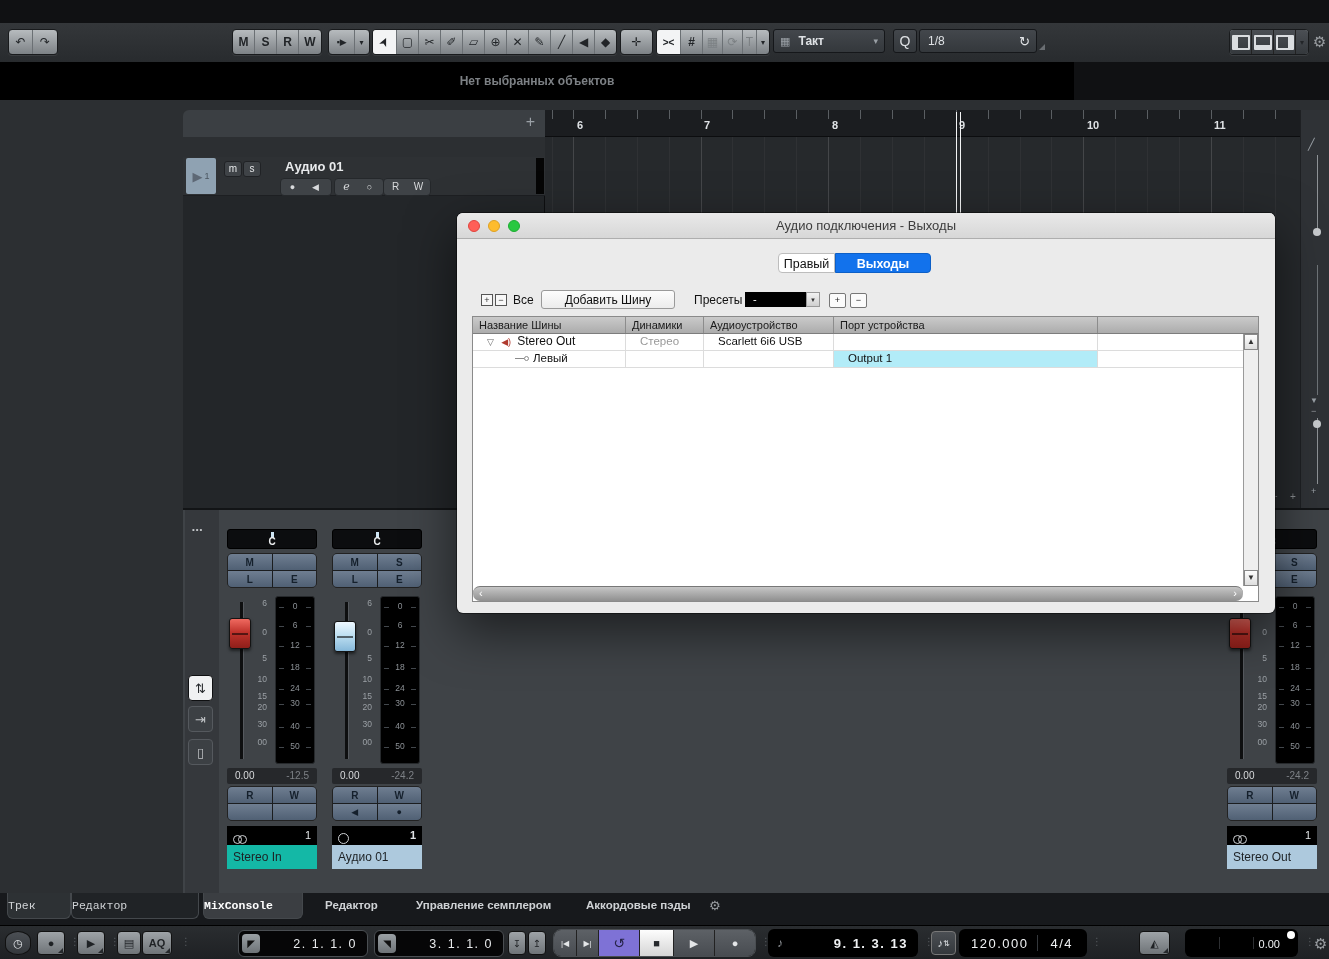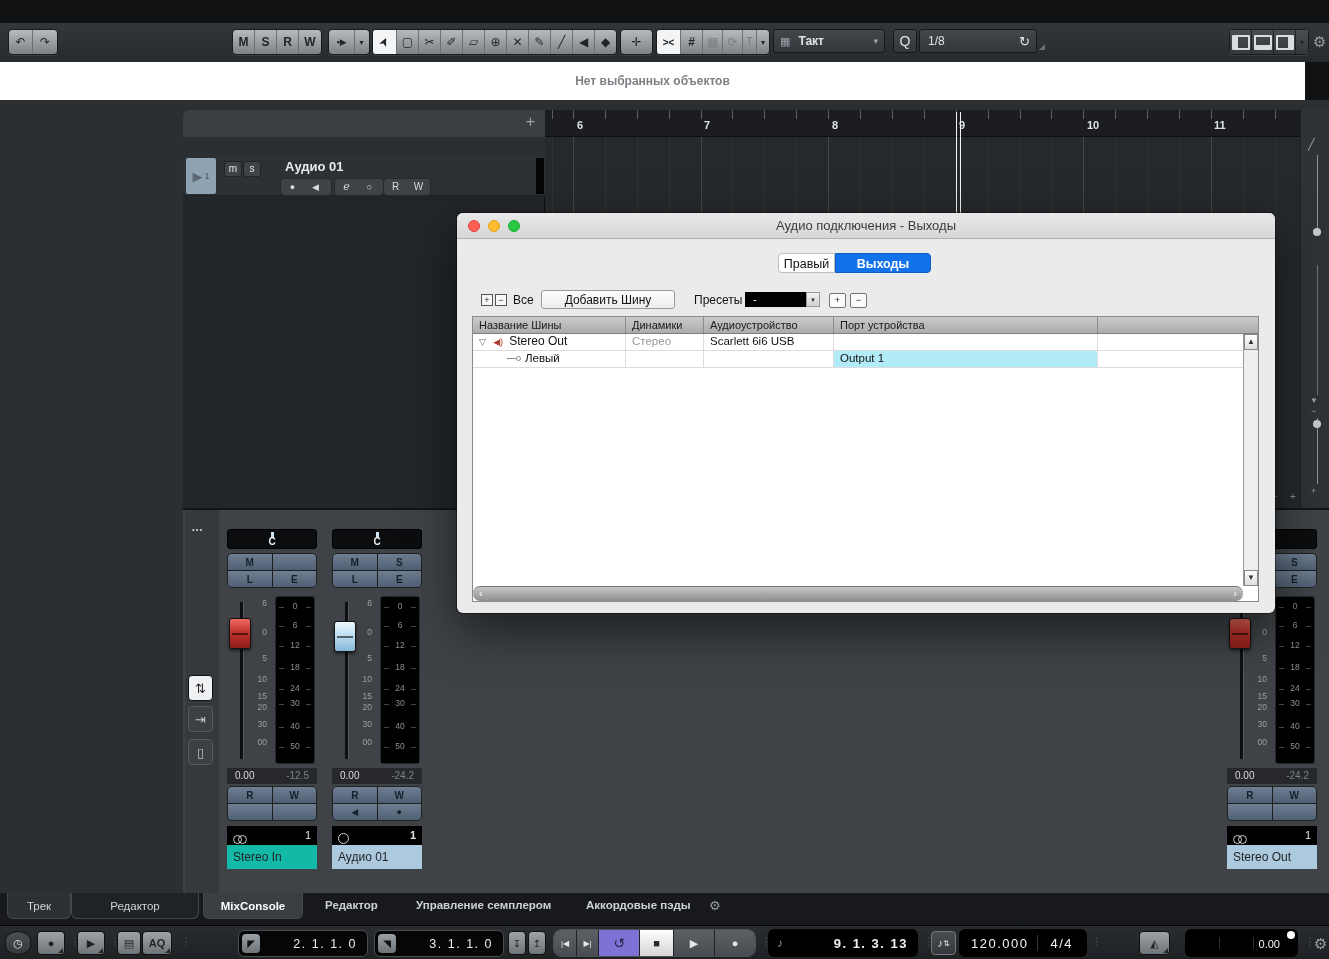--- a/index.html
+++ b/index.html
@@ -17,21 +17,21 @@
   .cell{height:24px;display:flex;align-items:center;justify-content:center;color:#222528;font-size:12px;border-right:1px solid #6b7074;box-sizing:border-box;}
   .cell:last-child{border-right:none;}
   .cell.sel{background:#f3f4f5;}
   .cell.dim{color:#7c8184;}
   .cell b{font-weight:bold;}
   .darksel{position:absolute;top:6px;height:24px;background:linear-gradient(#43474c,#34383c);border:1px solid #15171a;border-radius:3px;display:flex;align-items:center;color:#dfe2e5;box-sizing:border-box;}
   .gear{color:#9a9ea2;font-size:15px;}
   .wl-box{width:14px;height:11px;border:2px solid #dadde0;position:relative;border-radius:1px;}
   .wl-box i{position:absolute;background:#dadde0;}
   
-  .infoline{position:absolute;left:0;top:62px;width:1305px;height:38px;background:#ffffff;border-bottom:1px solid #0c0d0f;}
+  .infoline{position:absolute;left:0;top:62px;width:1059px;height:38px;background:#000000;border-bottom:1px solid #0c0d0f;padding-left:15px;}
   .infoline span{position:absolute;left:0;top:12px;width:100%;text-align:center;font-size:12px;font-weight:bold;color:#7d8185;}
   
   .main{position:absolute;left:0;top:100px;width:1329px;height:793px;background:#2c2f32;}
   .inspector{position:absolute;left:0;top:0;width:183px;height:793px;background:#282b2e;border-right:1px solid #17191b;box-sizing:border-box;}
   .insp-tab{position:absolute;left:6px;top:4px;width:168px;height:29px;border:1px solid #4b4f54;border-radius:6px;background:#2f3337;color:#e8eaec;font-size:12.5px;font-weight:bold;line-height:29px;padding-left:14px;box-sizing:border-box;}
   .tl-head{position:absolute;left:183px;top:10px;width:362px;height:27px;background:#3b3f43;border-radius:6px 0 0 0;}
   .tl-plus{position:absolute;right:10px;top:3px;color:#9aa0a6;font-size:16px;}
   .trow{position:absolute;left:183px;width:362px;box-sizing:border-box;border-bottom:1px solid #1d1f22;}
   .tcell{position:absolute;left:3px;top:1px;bottom:1px;width:30px;border-radius:2px;display:flex;align-items:center;justify-content:center;}
   .meterstrip{position:absolute;right:1px;top:1px;bottom:1px;width:8px;background:#050505;}
@@ -77,21 +77,21 @@
   .valrow{position:absolute;left:2px;top:258px;width:90px;height:16px;background:#26282b;border-radius:2px;}
   .valrow .g{position:absolute;left:8px;top:2px;color:#d8dadc;font-size:10px;}
   .valrow .p{position:absolute;right:8px;top:2px;color:#7d8186;font-size:10px;}
   .typerow{position:absolute;left:2px;top:316px;width:90px;height:19px;background:#000;}
   .cir{display:inline-block;width:9px;height:9px;border:1.5px solid #cfd2d5;border-radius:50%;box-sizing:border-box;}
   .cir+.cir{margin-left:-4px;}
   .typerow .num{position:absolute;right:6px;top:3px;color:#e0e3e6;font-size:11px;}
   .namerow{position:absolute;left:2px;top:335px;width:90px;height:24px;color:#1d2124;font-size:12px;line-height:24px;padding-left:6px;box-sizing:border-box;}
   
   .tabsbar{position:absolute;left:0;top:893px;width:1329px;height:32px;background:#17191c;}
-  .btab{position:absolute;top:0;height:26px;border:1px solid #44484c;border-top:none;border-radius:0 0 6px 6px;color:#cfd2d5;font-size:11.5px;text-align:center;line-height:26px;box-sizing:border-box;}
+  .btab{position:absolute;top:0;height:26px;border:1px solid #44484c;border-top:none;border-radius:0 0 6px 6px;color:#cfd2d5;font-size:11.5px;text-align:left;line-height:26px;box-sizing:border-box;font-family:Liberation Mono, monospace;}
   .btxt{position:absolute;top:6px;color:#cfd2d5;font-size:11.5px;font-weight:bold;}
   
   .transport{position:absolute;left:0;top:925px;width:1329px;height:34px;background:linear-gradient(#2a2d30,#1e2023);border-top:1px solid #000;}
   .tpb{position:absolute;top:5px;height:24px;background:linear-gradient(#9ea3a7,#6f7478);border:1px solid #111;border-radius:4px;color:#1f2225;display:flex;align-items:center;justify-content:center;box-sizing:border-box;font-size:11px;}
   .tpb .corner{position:absolute;right:1px;bottom:1px;width:0;height:0;border-left:5px solid transparent;border-bottom:5px solid #26292c;}
   .tdots{position:absolute;top:10px;color:#55595d;font-size:10px;letter-spacing:1px;}
   .locgrp{position:absolute;top:4px;height:27px;background:#060607;border:1px solid #4a4e52;border-radius:6px;box-sizing:border-box;}
   .locflag{position:absolute;left:3px;top:3px;width:18px;height:19px;background:linear-gradient(#9aa0a4,#6e7377);border-radius:4px;color:#111;font-size:10px;text-align:center;line-height:19px;}
   .locval{position:absolute;right:10px;top:6px;color:#e8eaec;font-size:12.5px;letter-spacing:1.5px;}
   .trgrp{position:absolute;left:553px;top:3px;width:203px;height:28px;border:1px solid #4a4e52;border-radius:8px;background:#111;display:flex;overflow:hidden;box-sizing:border-box;}
@@ -103,21 +103,21 @@
   .dlg-titlebar{position:absolute;left:0;top:0;width:100%;height:26px;background:linear-gradient(#e9e9e9,#d7d7d7);border-bottom:1px solid #aeaeae;border-radius:6px 6px 0 0;box-sizing:border-box;}
   .dl-dot{position:absolute;top:7px;width:12px;height:12px;border-radius:50%;}
   .dlg-title{position:absolute;left:0;top:5px;width:100%;text-align:center;color:#3c3c3c;font-size:13px;}
   .dtab{position:absolute;top:40px;height:20px;font-size:12.5px;text-align:center;line-height:20px;box-sizing:border-box;}
   .dctl-label{position:absolute;top:80px;font-size:12px;color:#111;}
   .expbox{position:absolute;top:81px;width:12px;height:12px;border:1px solid #555;background:#f7f7f7;font-size:9px;line-height:11px;text-align:center;color:#333;box-sizing:border-box;}
   .dtable{position:absolute;left:15px;top:103px;width:787px;height:286px;border:1px solid #8a8a8a;box-sizing:border-box;background:#fff;}
   .dhead{display:flex;height:17px;background:linear-gradient(#cacaca,#acacac);border-bottom:1px solid #7d7d7d;box-sizing:border-box;}
   .dhead div{font-size:11px;color:#1a1a1a;padding-left:6px;line-height:16px;border-right:1px solid #8c8c8c;box-sizing:border-box;overflow:hidden;white-space:nowrap;}
   .drow{display:flex;height:16px;border-bottom:1px solid #dcdcdc;}
-  .drow div{font-size:11.5px;color:#111;padding-left:6px;line-height:15px;border-right:1px solid #dcdcdc;box-sizing:border-box;overflow:hidden;white-space:nowrap;}
+  .drow div{font-size:11.5px;color:#111;padding-left:14px;line-height:15px;border-right:1px solid #dcdcdc;box-sizing:border-box;overflow:hidden;white-space:nowrap;}
   .c1{width:153px}.c2{width:78px}.c3{width:130px}.c4{width:264px}.c5{width:146px;border-right:none!important}
   .cyan{background:#b2ecf8;}
   .conn{display:inline-block;width:9px;height:1px;background:#8a8a8a;vertical-align:middle;margin-left:28px;}
   .conn-c{display:inline-block;width:5px;height:5px;border:1px solid #8a8a8a;border-radius:50%;vertical-align:middle;margin-right:4px;box-sizing:border-box;}
   .vscroll{position:absolute;right:0;top:17px;width:15px;bottom:15px;background:#efefef;border-left:1px solid #9a9a9a;box-sizing:border-box;}
   .sbtn2{position:absolute;left:0;width:14px;height:16px;background:linear-gradient(#fdfdfd,#dedede);border:1px solid #888;box-sizing:border-box;text-align:center;font-size:8px;line-height:14px;color:#333;}
   .hscroll{position:absolute;left:0;bottom:0;right:15px;height:15px;background:linear-gradient(#c6c6c6,#8f8f8f);border-top:1px solid #777;border-radius:7px;box-sizing:border-box;color:#fff;}
   .minidoc{position:absolute;top:80px;width:17px;height:15px;border:1px solid #777;background:#fbfbfb;border-radius:2px;font-size:9px;text-align:center;line-height:13px;color:#222;box-sizing:border-box;}
 </style>
 </head>

